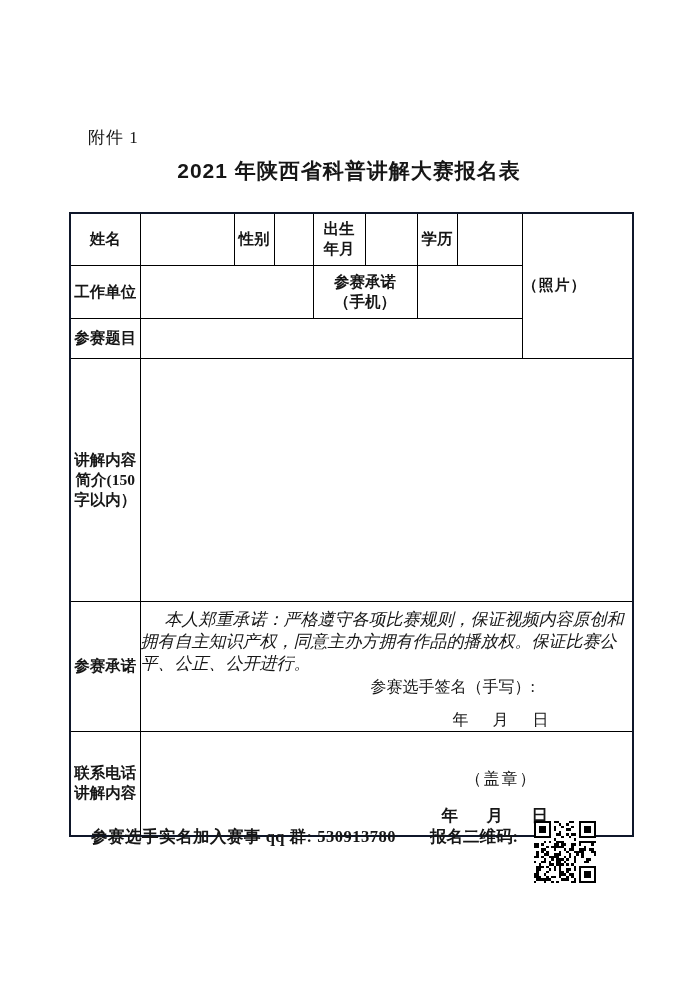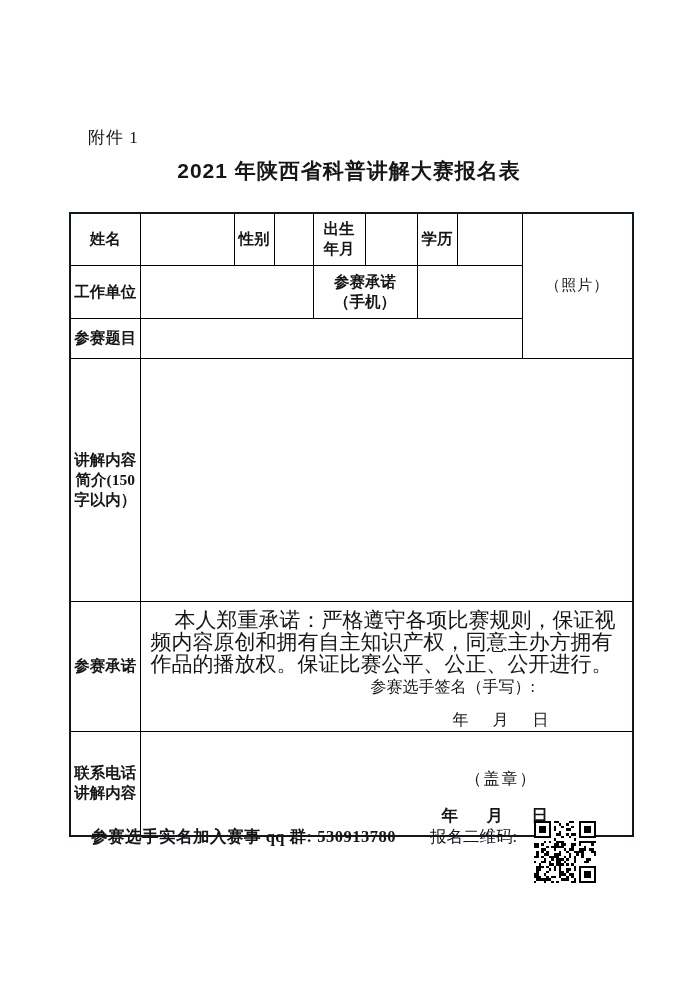--- a/index.html
+++ b/index.html
@@ -20,31 +20,31 @@
   }
   td{border:1px solid #000;padding:0;overflow:hidden}
   tr.r1{height:52px} tr.r2{height:53px} tr.r3{height:40px}
   tr.r4{height:243px} tr.r5{height:125px} tr.r6{height:105px}
   .lbl{
     font-weight:700;font-size:15.5px;text-align:center;vertical-align:middle;
     line-height:20px;
   }
   .lbl span{display:block}
   .fill{background:#fff}
-  .photo{text-align:center;vertical-align:middle;font-weight:400;font-size:15px;letter-spacing:1px}
+  .photo{text-align:left;vertical-align:middle;font-weight:700;font-size:15px;letter-spacing:1px}
   .content{vertical-align:top}
   .pledge{
-    margin:7px 5px 0 10px;font-size:21px;line-height:22px;text-indent:24px;
+    margin:7px 5px 0 0;font-size:17px;line-height:22px;text-indent:24px;font-style:italic;
   }
   .sig{margin:2px 0 12px 230px;font-size:16px}
   .sigdate{margin:7px 0 0 312px;font-size:16px;letter-spacing:4px}
   .seal{margin:37px 0 0 325px;font-size:16px;font-weight:400;letter-spacing:2px}
   .recdate{margin:15px 0 0 301px;font-size:16.5px;font-weight:700;letter-spacing:6px}
   .qq{position:absolute;left:91px;top:826px;font-size:16.5px;font-weight:700;letter-spacing:0.5px}
-  .qrlabel{position:absolute;left:430px;top:826px;font-size:16.5px;font-weight:400}
+  .qrlabel{position:absolute;left:430px;top:826px;font-size:16.5px;font-weight:700}
   .qr{position:absolute;left:533px;top:821px;width:64px;height:62px}
 </style>
 </head>
 <body>
 
 <div class="attachment">附件 1</div>
 
 <h1 class="title">2021 年陕西省科普讲解大赛报名表</h1>
 
 <table class="form-table">

